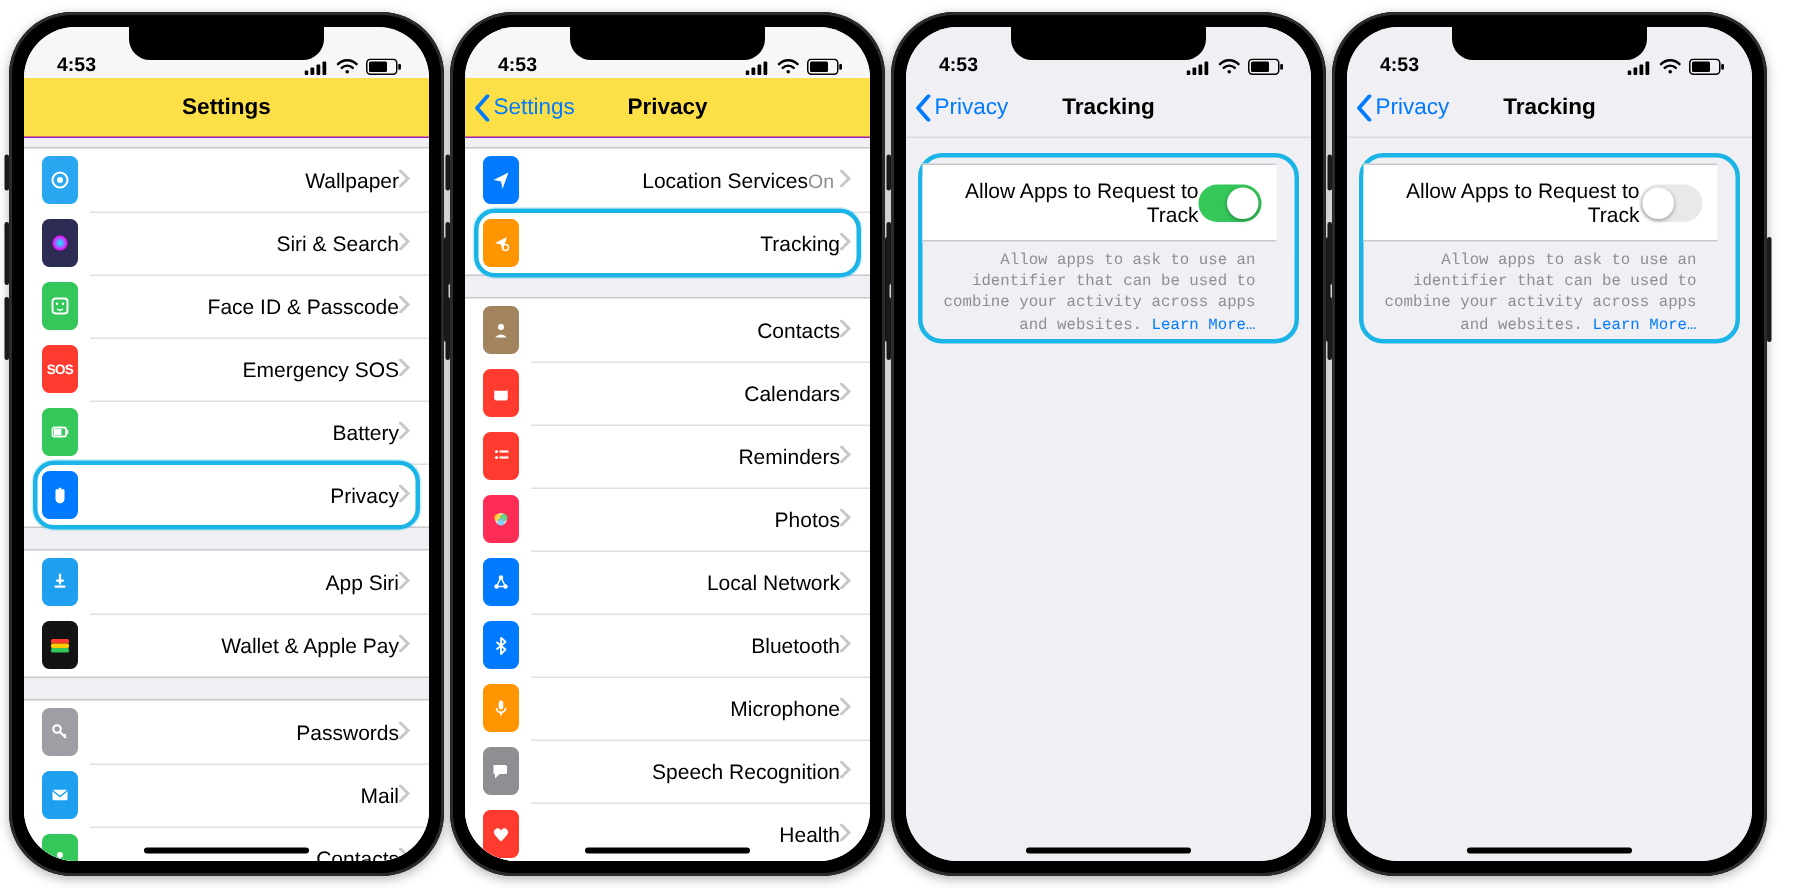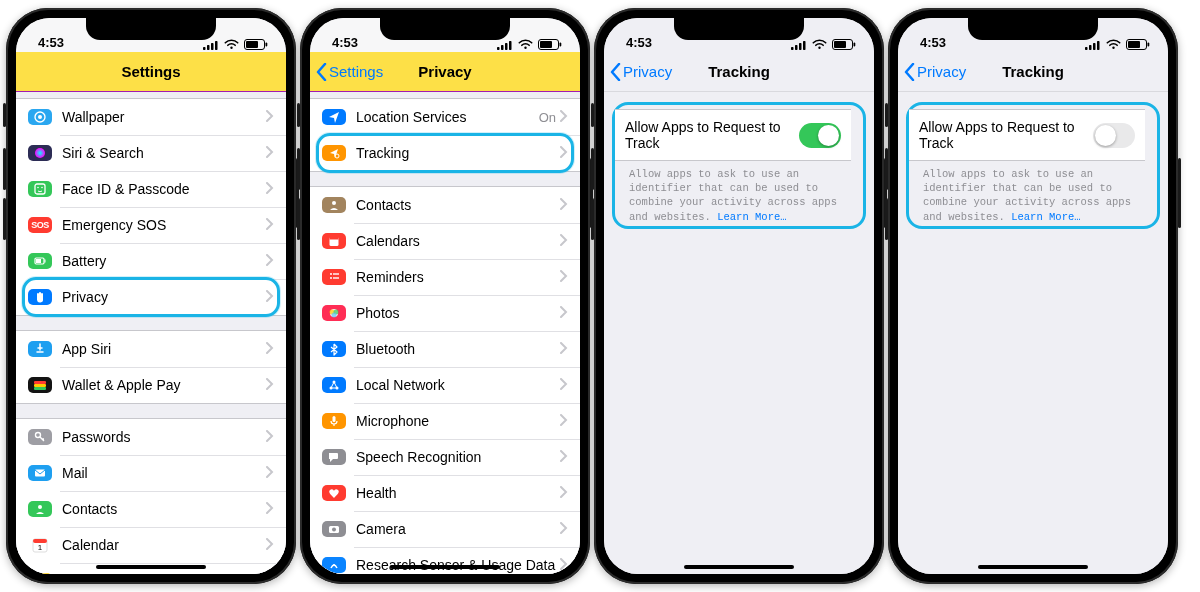--- a/index.html
+++ b/index.html
@@ -13,20 +13,21 @@
     height: 592px;
   }
   .phone {
     position: relative;
     width: 290px;
     height: 576px;
     background: #000;
     border-radius: 42px;
     padding: 10px;
     box-shadow: inset 0 0 0 2px #2b2b2b, 0 2px 8px rgba(0,0,0,.3);
+    text-align: right;
   }
   .side-btn { position: absolute; background:#1a1a1a; border-radius:2px; }
   .sb-l1 { left:-3px; top:95px; width:3px; height:24px; }
   .sb-l2 { left:-3px; top:140px; width:3px; height:42px; }
   .sb-l3 { left:-3px; top:190px; width:3px; height:42px; }
   .sb-r  { right:-3px; top:150px; width:3px; height:70px; }
   .screen {
     width: 100%;
     height: 100%;
     background: #efeff4;
@@ -102,21 +103,21 @@
     font-size:14px;
   }
   .row + .row::before {
     content:"";
     position:absolute;
     left:44px; right:0; top:0;
     height:1px;
     background:#e0e0e4;
   }
   .row .icon {
-    width:24px; height:16px;
+    width:24px; height:32px;
     border-radius:5px;
     margin-right:10px;
     flex-shrink:0;
     display:flex;
     align-items:center;
     justify-content:center;
     color:#fff;
     font-size:13px;
   }
   .row .label { flex:1; color:#000; }
@@ -532,39 +533,39 @@
             </span>
         <span class="label">Photos</span>
 
         <span class="chevron"><svg width="8" height="12" viewBox="0 0 8 12">
                 <path d="M1 1 L6 6 L1 11" stroke="#c7c7cc" stroke-width="2" fill="none" stroke-linecap="round"></path>
               </svg></span>
       </div>
           <div class="row ">
         <span class="icon" style="background:#007aff">
               <svg width="14" height="14" viewBox="0 0 14 14">
-                <path d="M7 2 L10 5 L4 10 M4 5 L10 10 L7 13 L7 2" stroke="#fff" stroke-width="1.2" fill="none" stroke-linejoin="round"></path>
-              </svg>
-            </span>
-        <span class="label">Bluetooth</span>
-
-        <span class="chevron"><svg width="8" height="12" viewBox="0 0 8 12">
-                <path d="M1 1 L6 6 L1 11" stroke="#c7c7cc" stroke-width="2" fill="none" stroke-linecap="round"></path>
-              </svg></span>
-      </div>
-          <div class="row ">
-        <span class="icon" style="background:#007aff">
-              <svg width="14" height="14" viewBox="0 0 14 14">
                 <circle cx="4" cy="10" r="1.5" fill="#fff"></circle>
                 <circle cx="10" cy="10" r="1.5" fill="#fff"></circle>
                 <circle cx="7" cy="4" r="1.5" fill="#fff"></circle>
                 <path d="M7 4 L4 10 M7 4 L10 10 M4 10 L10 10" stroke="#fff" stroke-width="1"></path>
               </svg>
             </span>
         <span class="label">Local Network</span>
+
+        <span class="chevron"><svg width="8" height="12" viewBox="0 0 8 12">
+                <path d="M1 1 L6 6 L1 11" stroke="#c7c7cc" stroke-width="2" fill="none" stroke-linecap="round"></path>
+              </svg></span>
+      </div>
+          <div class="row ">
+        <span class="icon" style="background:#007aff">
+              <svg width="14" height="14" viewBox="0 0 14 14">
+                <path d="M7 2 L10 5 L4 10 M4 5 L10 10 L7 13 L7 2" stroke="#fff" stroke-width="1.2" fill="none" stroke-linejoin="round"></path>
+              </svg>
+            </span>
+        <span class="label">Bluetooth</span>
 
         <span class="chevron"><svg width="8" height="12" viewBox="0 0 8 12">
                 <path d="M1 1 L6 6 L1 11" stroke="#c7c7cc" stroke-width="2" fill="none" stroke-linecap="round"></path>
               </svg></span>
       </div>
           <div class="row ">
         <span class="icon" style="background:#ff9500">
               <svg width="14" height="14" viewBox="0 0 14 14">
                 <rect x="5.5" y="2" width="3" height="6" rx="1.5" fill="#fff"></rect>
                 <path d="M4 7 A3 3 0 0 0 10 7" stroke="#fff" stroke-width="1.2" fill="none"></path>

